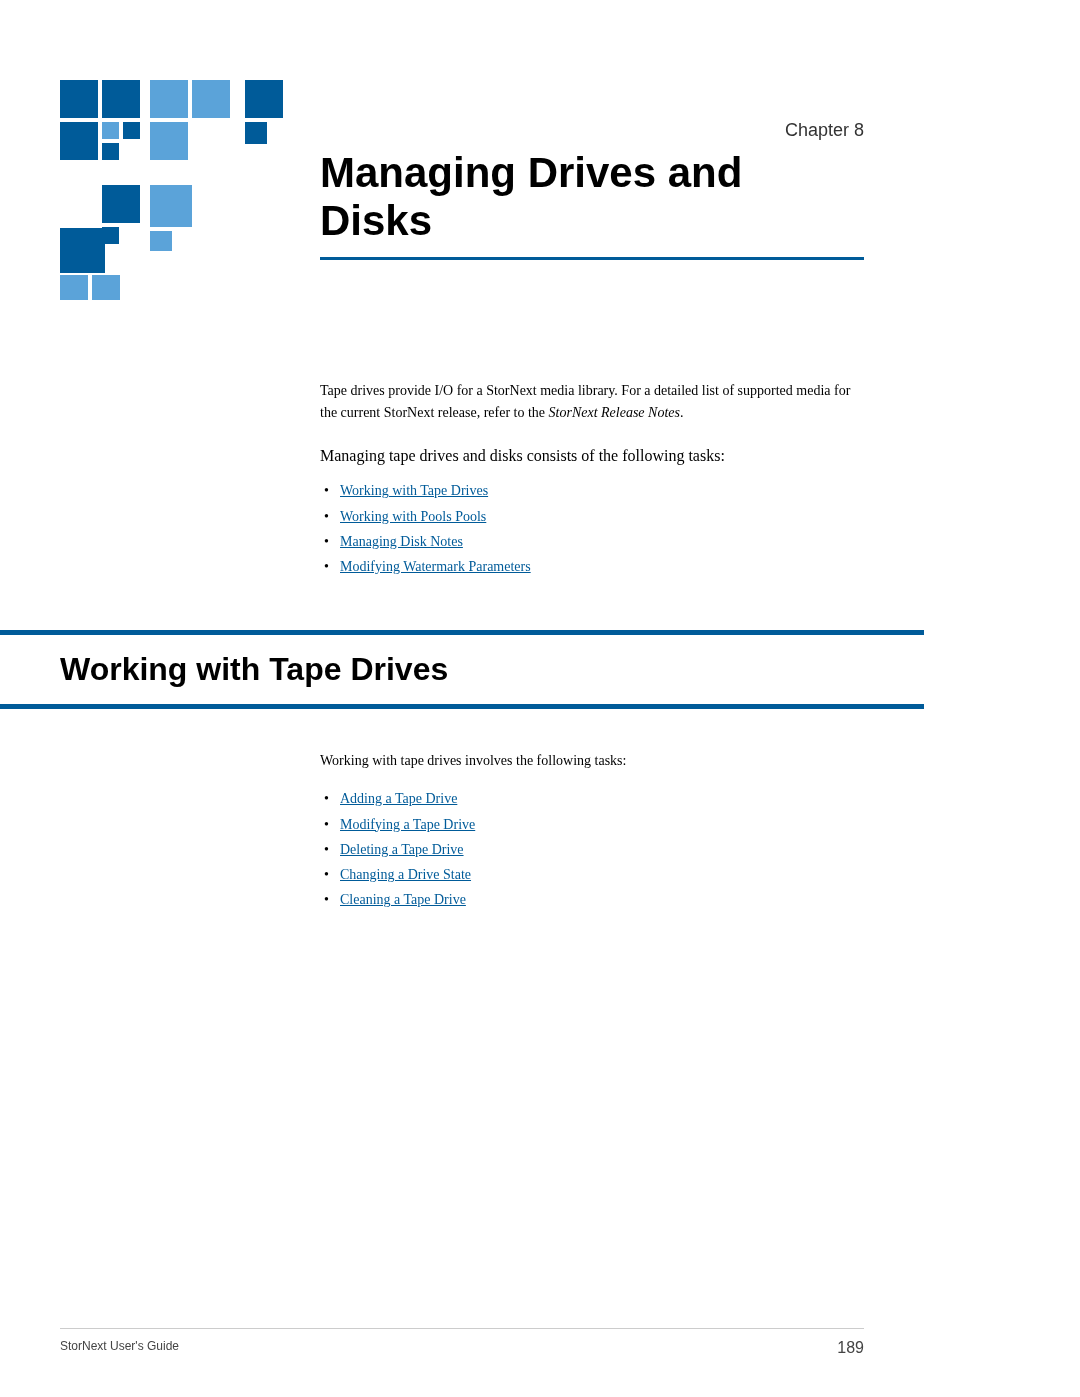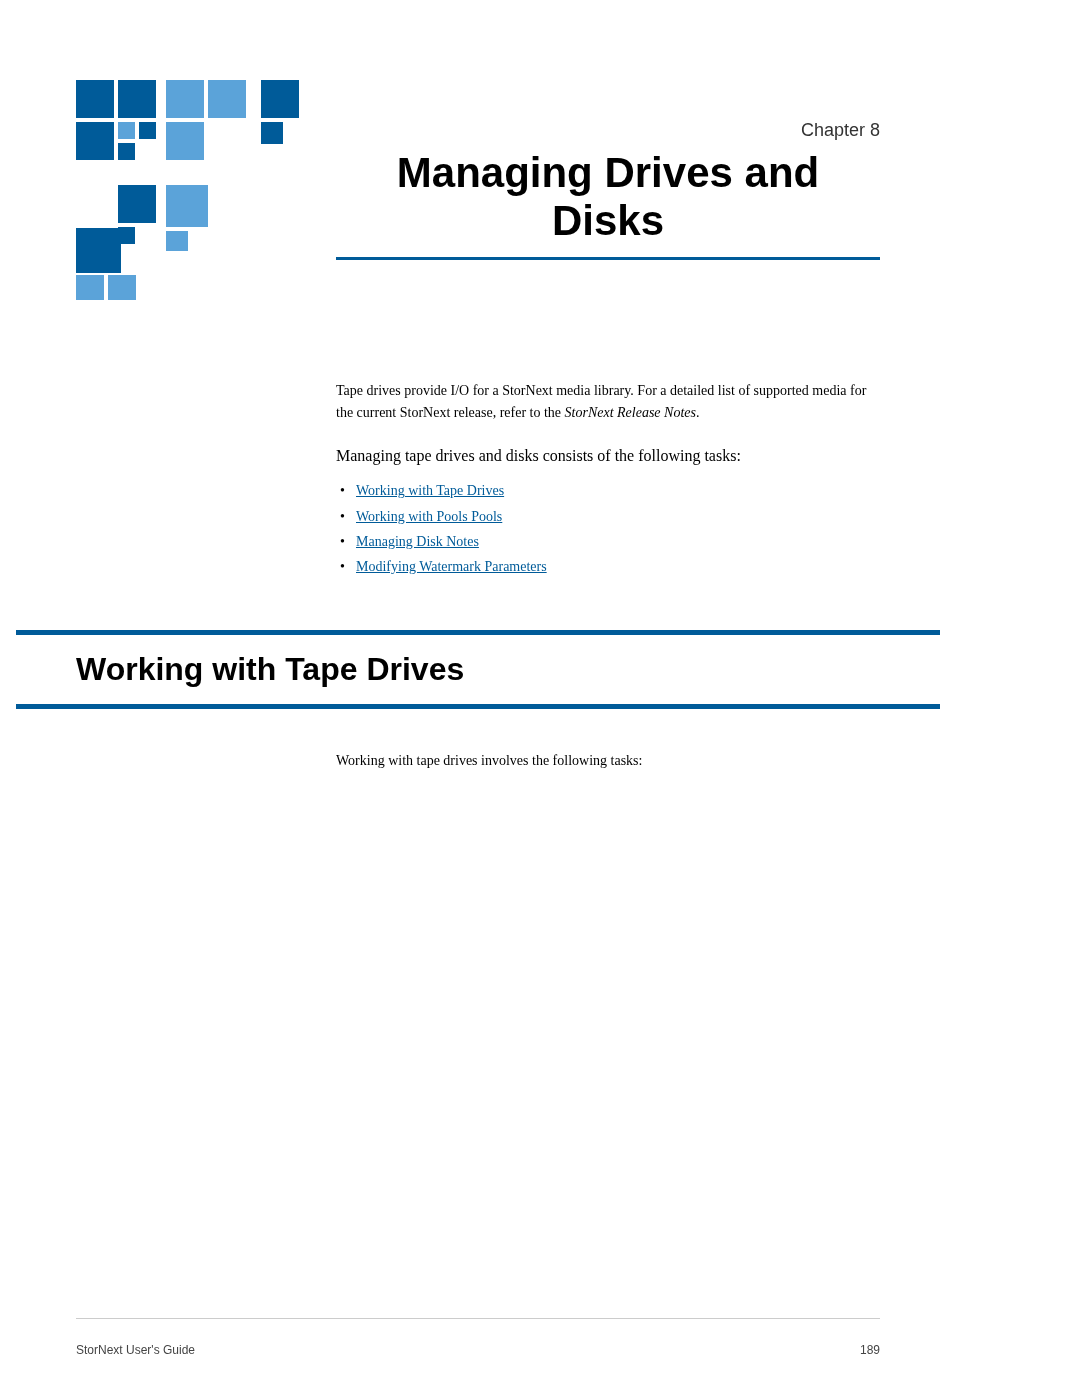--- a/index.html
+++ b/index.html
@@ -16,21 +16,20 @@
       color: #000000;
       position: relative;
     }
 
     .page-container {
       width: 924px;
       min-height: 1397px;
       background: #ffffff;
       position: relative;
       overflow: hidden;
-      margin-left: 16px;
     }
 
     
     .logo-area {
       position: absolute;
       top: 80px;
       left: 60px;
       width: 280px;
       height: 220px;
     }
@@ -55,21 +54,21 @@
       color: #333333;
       text-align: right;
       margin-bottom: 8px;
     }
 
     .chapter-title {
       font-family: Arial, Helvetica, sans-serif;
       font-size: 42px;
       font-weight: bold;
       color: #000000;
-      text-align: center;
+      text-align: left;
       margin-bottom: 12px;
     }
 
     .chapter-rule {
       width: 100%;
       height: 3px;
       background: #005b99;
       margin-bottom: 0;
     }
 
@@ -139,32 +138,32 @@
     
     .page-footer {
       position: absolute;
       bottom: 40px;
       left: 60px;
       right: 60px;
       display: flex;
       justify-content: space-between;
       align-items: flex-start;
       border-top: 1px solid #cccccc;
-      padding-top: 24px;
+      padding-top: 10px;
     }
 
     .footer-text {
       font-family: Arial, Helvetica, sans-serif;
       font-size: 12px;
       color: #444444;
     }
 
     .page-number {
       font-family: Arial, Helvetica, sans-serif;
-      font-size: 12px;
+      font-size: 16px;
       color: #444444;
     }
 
     
     .section-heading-wrapper {
       position: absolute;
       top: 630px;
       left: 0;
       right: 0;
     }
@@ -240,20 +239,27 @@
   </div>
 
   <div class="section-heading-wrapper">
     <div class="blue-bar-thick"></div>
     <div class="section-heading-inner">Working with Tape Drives</div>
     <div class="blue-bar-thick"></div>
   </div>
 
   <div class="section-content">
     <p class="section-intro">Working with tape drives involves the following tasks:</p>
+    <ul class="task-list" id="section-task-list">
+    <li><a href="#adding-a-tape-drive">Adding a Tape Drive</a></li>
+        <li><a href="#modifying-a-tape-drive">Modifying a Tape Drive</a></li>
+        <li><a href="#deleting-a-tape-drive">Deleting a Tape Drive</a></li>
+        <li><a href="#changing-a-drive-state">Changing a Drive State</a></li>
+        <li><a href="#cleaning-a-tape-drive">Cleaning a Tape Drive</a></li>
+      </ul>
   </div>
 
   <div class="page-footer">
     <span class="footer-text">StorNext User's Guide</span>
     <span class="page-number">189</span>
   </div>
 
 </div>
 
 </body></html>

